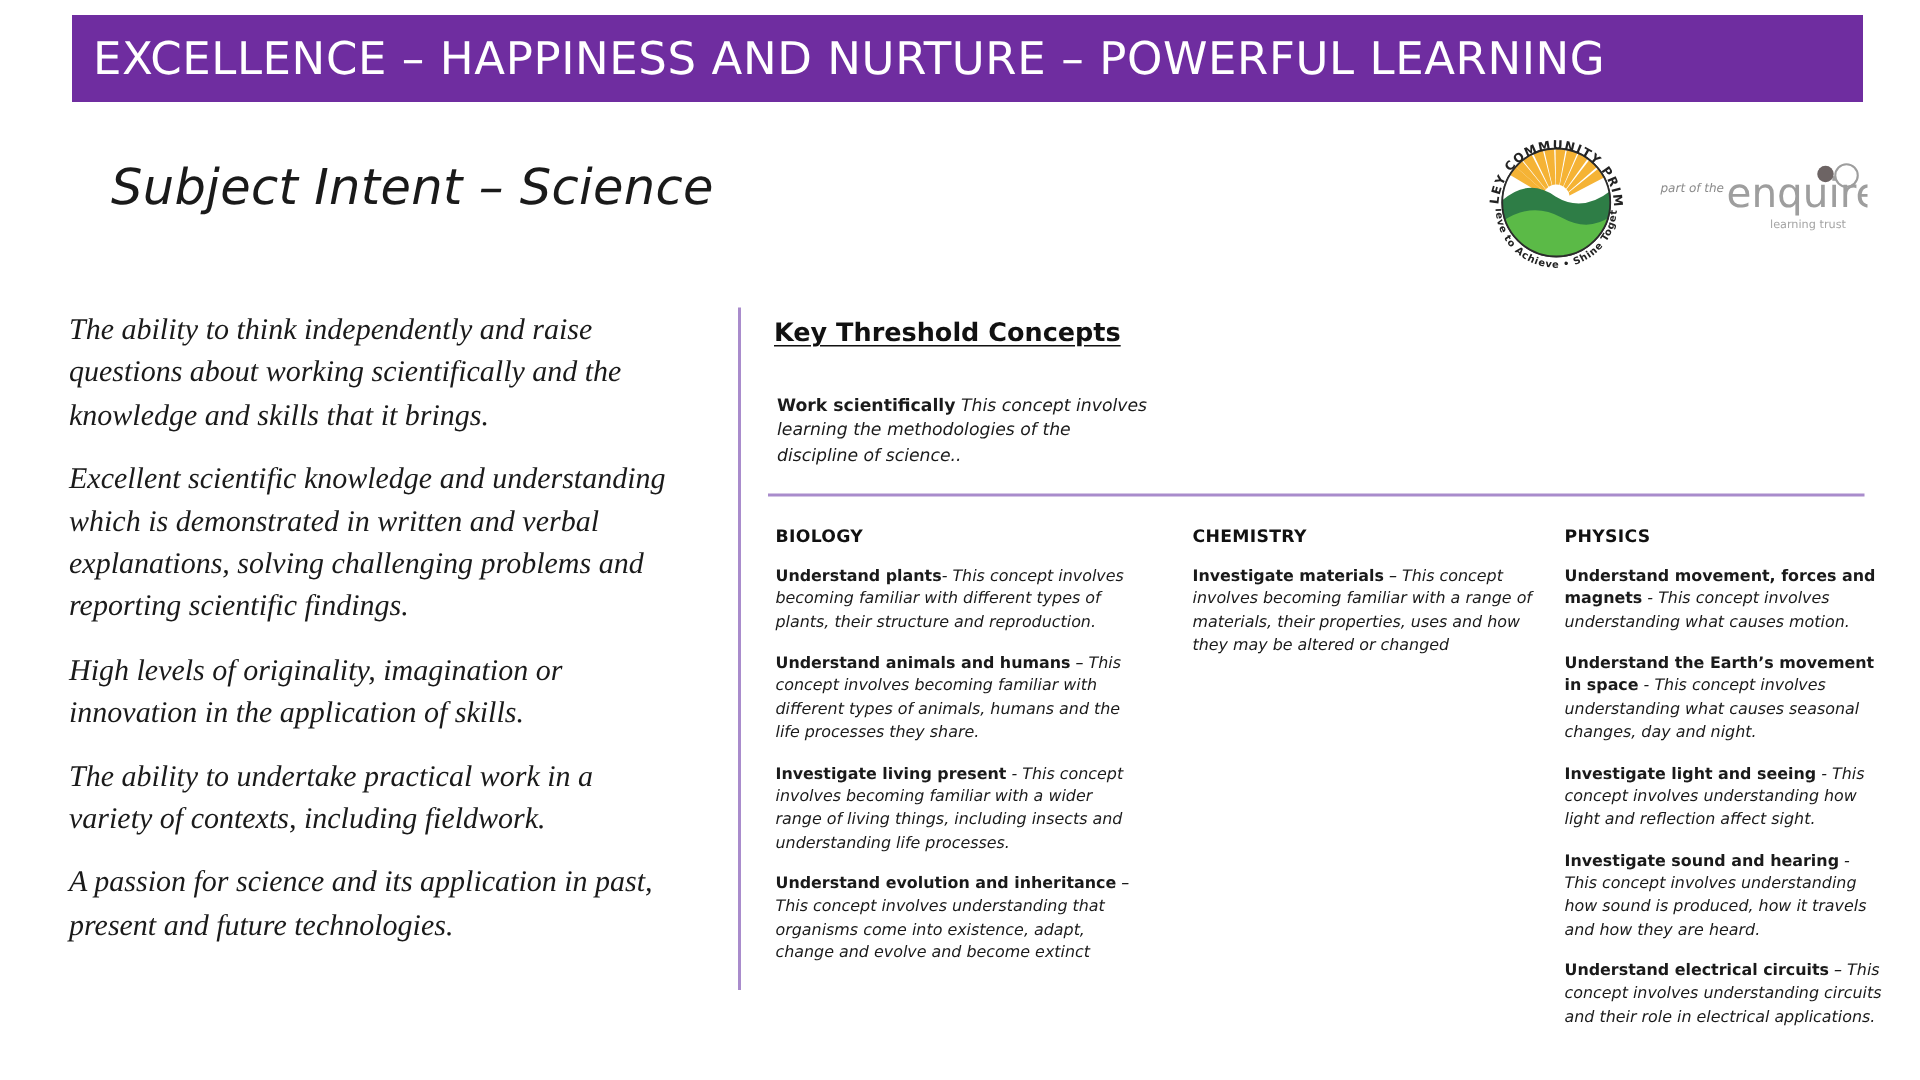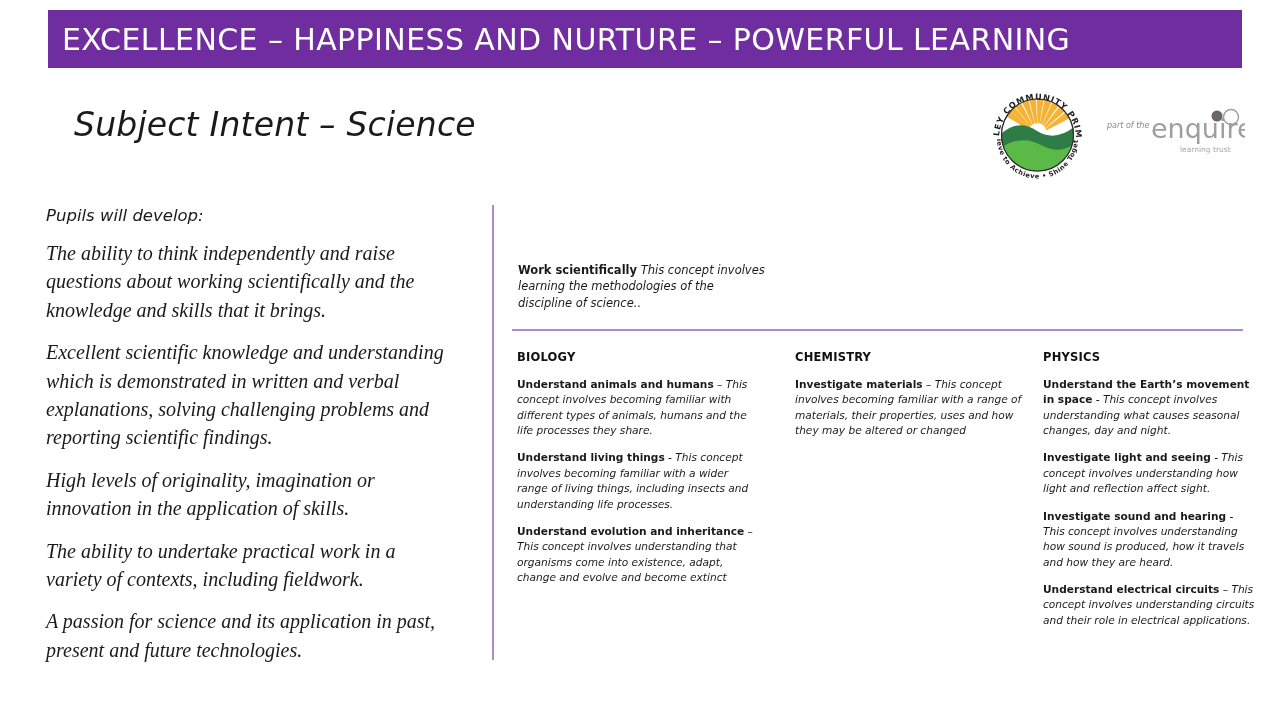--- a/index.html
+++ b/index.html
@@ -194,59 +194,65 @@
       <text x="2" y="22" font-family="'DejaVu Sans', sans-serif" font-size="8" fill="#8a8a8a" font-style="italic">part of the</text>
       <text x="46" y="32" font-family="'DejaVu Sans', sans-serif" font-size="27" fill="#9E9E9E">enquire</text>
       <circle cx="112" cy="10" r="5.5" fill="#6D6464"></circle>
       <circle cx="126" cy="11" r="7.5" fill="none" stroke="#9E9E9E" stroke-width="1.4"></circle>
       <text x="75" y="46" font-family="'DejaVu Sans', sans-serif" font-size="7.5" fill="#a5a5a5">learning trust</text>
     </svg>
 
   </div>
 
   <div id="left-col">
-    <div id="left-heading">Pupils will develop:</div>
     <p class="left-para">The ability to think independently and raise questions about working scientifically and the knowledge and skills that it brings.</p>
     <p class="left-para">Excellent scientific knowledge and understanding which is demonstrated in written and verbal explanations, solving challenging problems and reporting scientific findings.</p>
     <p class="left-para">High levels of originality, imagination or innovation in the application of skills.</p>
     <p class="left-para">The ability to undertake practical work in a variety of contexts, including fieldwork.</p>
     <p class="left-para">A passion for science and its application in past, present and future technologies.</p>
   </div>
 
   <div id="vline"></div>
   <div id="hline"></div>
 
+  <div id="ktc-heading">Key Threshold Concepts</div>
 
   <div id="work-sci">
     <b>Work scientifically</b><span> This concept involves learning the methodologies of the discipline of science..</span>
   </div>
 
   <div class="col" id="col-biology">
     <div class="col-title">BIOLOGY</div>
     <div class="concept">
+      <b>Understand plants</b><span>- This concept involves becoming familiar with different types of plants, their structure and reproduction.</span>
+    </div>
+    <div class="concept">
       <b>Understand animals and humans</b><span> – This concept involves becoming familiar with different types of animals, humans and the life processes they share.</span>
     </div>
     <div class="concept">
-      <b>Understand living things</b><span> - This concept involves becoming familiar with a wider range of living things, including insects and understanding life processes.</span>
+      <b>Investigate living present</b><span> - This concept involves becoming familiar with a wider range of living things, including insects and understanding life processes.</span>
     </div>
     <div class="concept">
       <b>Understand evolution and inheritance</b><span> – This concept involves understanding that organisms come into existence, adapt, change and evolve and become extinct</span>
     </div>
   </div>
 
   <div class="col" id="col-chemistry">
     <div class="col-title">CHEMISTRY</div>
     <div class="concept">
       <b> Investigate materials</b><span> – This concept involves becoming familiar with a range of materials, their properties, uses and how they may be altered or changed</span>
     </div>
   </div>
 
   <div class="col" id="col-physics">
     <div class="col-title">PHYSICS</div>
     <div class="concept">
+      <b>Understand movement, forces and magnets</b><span> - This concept involves understanding what causes motion.</span>
+    </div>
+    <div class="concept">
       <b>Understand the Earth’s movement in space</b><span> - This concept involves understanding what causes seasonal changes, day and night.</span>
     </div>
     <div class="concept">
       <b>Investigate light and seeing</b><span> - This concept involves understanding how light and reflection affect sight.</span>
     </div>
     <div class="concept">
       <b>Investigate sound and hearing</b><span> - This concept involves understanding how sound is produced, how it travels and how they are heard.</span>
     </div>
     <div class="concept">
       <b>Understand electrical circuits</b><span> – This concept involves understanding circuits and their role in electrical applications.</span>

